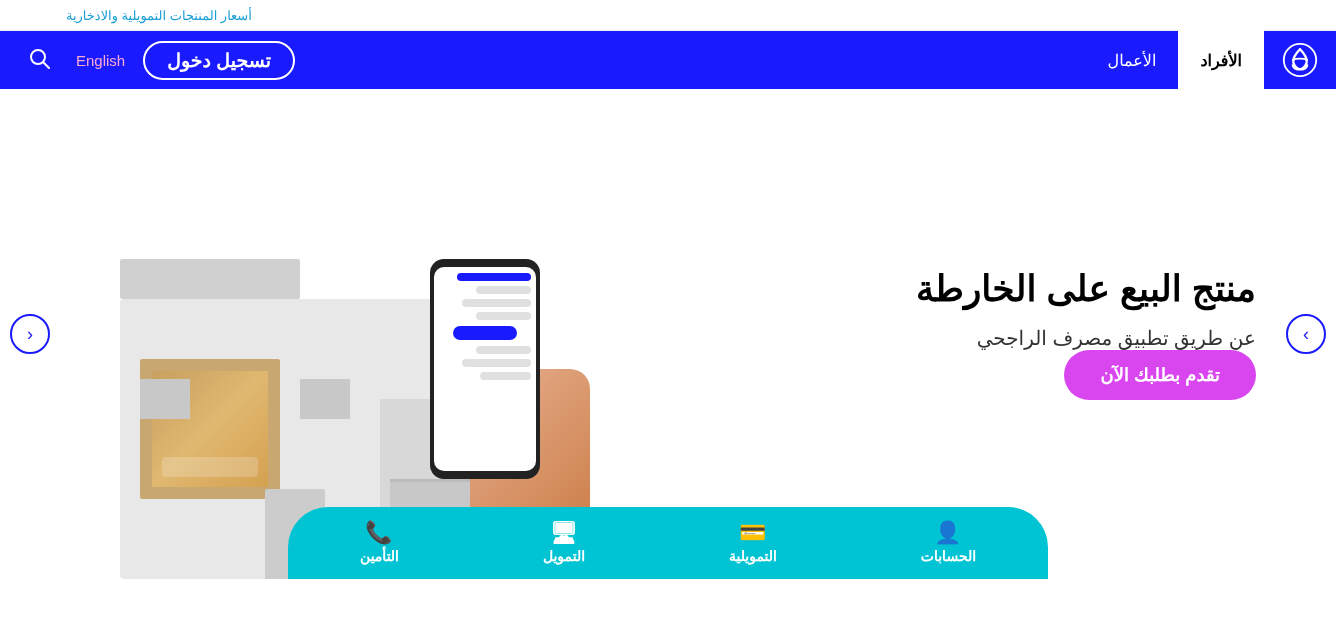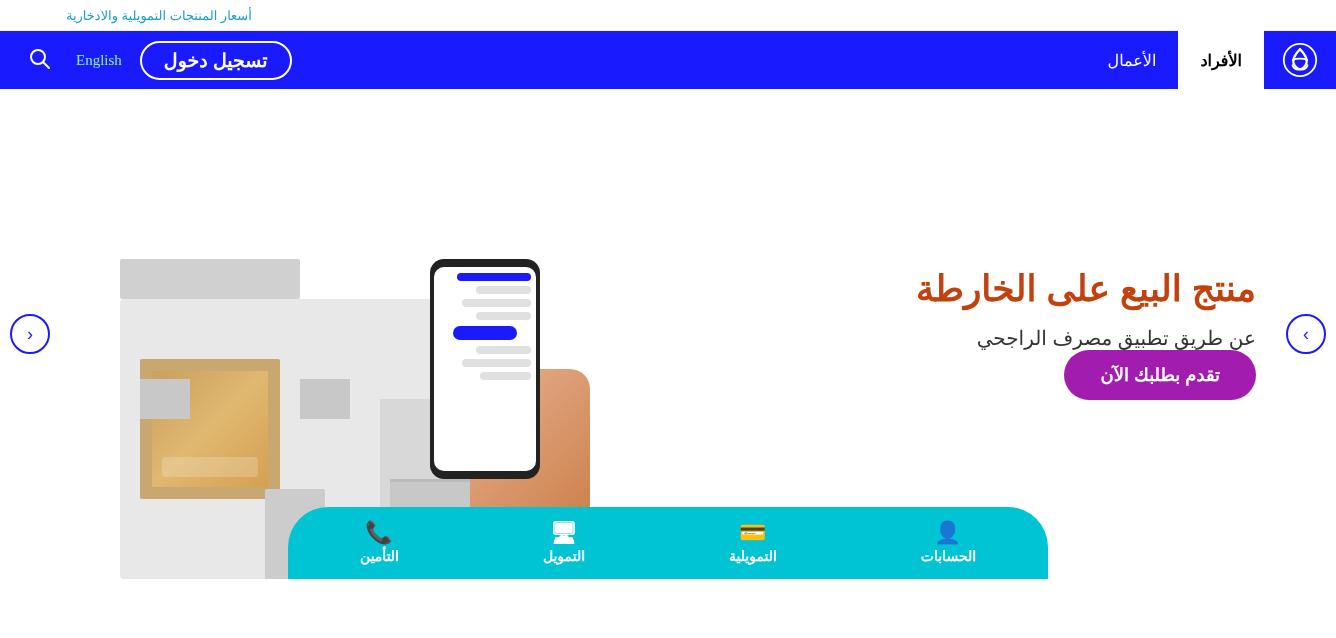--- a/index.html
+++ b/index.html
@@ -84,27 +84,26 @@
       background: #1a1aff;
       color: #fff;
       border: 2px solid #fff;
       border-radius: 24px;
       padding: 6px 22px;
       font-size: 19px;
       cursor: pointer;
       font-weight: 600;
     }
     .nav-lang {
-      color: #86efac;
+      color: #f9a8d4;
       font-size: 15px;
       background: transparent;
       border: none;
       cursor: pointer;
       padding: 0 10px;
-      font-family: Liberation Serif, serif;
     }
     .nav-search {
       color: #fff;
       font-size: 20px;
       background: transparent;
       border: none;
       cursor: pointer;
       padding: 0 8px;
     }
 
@@ -119,33 +118,33 @@
     }
     .hero-content {
       position: absolute;
       right: 80px;
       top: 50%;
       transform: translateY(-50%);
       text-align: right;
       z-index: 2;
     }
     .hero-title {
-      color: #c2410c;
+      color: #000000;
       font-size: 36px;
       font-weight: 800;
       margin-bottom: 16px;
       direction: rtl;
     }
     .hero-subtitle {
       color: #333;
       font-size: 20px;
       direction: rtl;
     }
     .hero-btn {
-      background: #a21caf;
+      background: #d946ef;
       color: #fff;
       border: none;
       border-radius: 30px;
       padding: 14px 36px;
       font-size: 18px;
       font-weight: 700;
       cursor: pointer;
       direction: rtl;
     }
 

